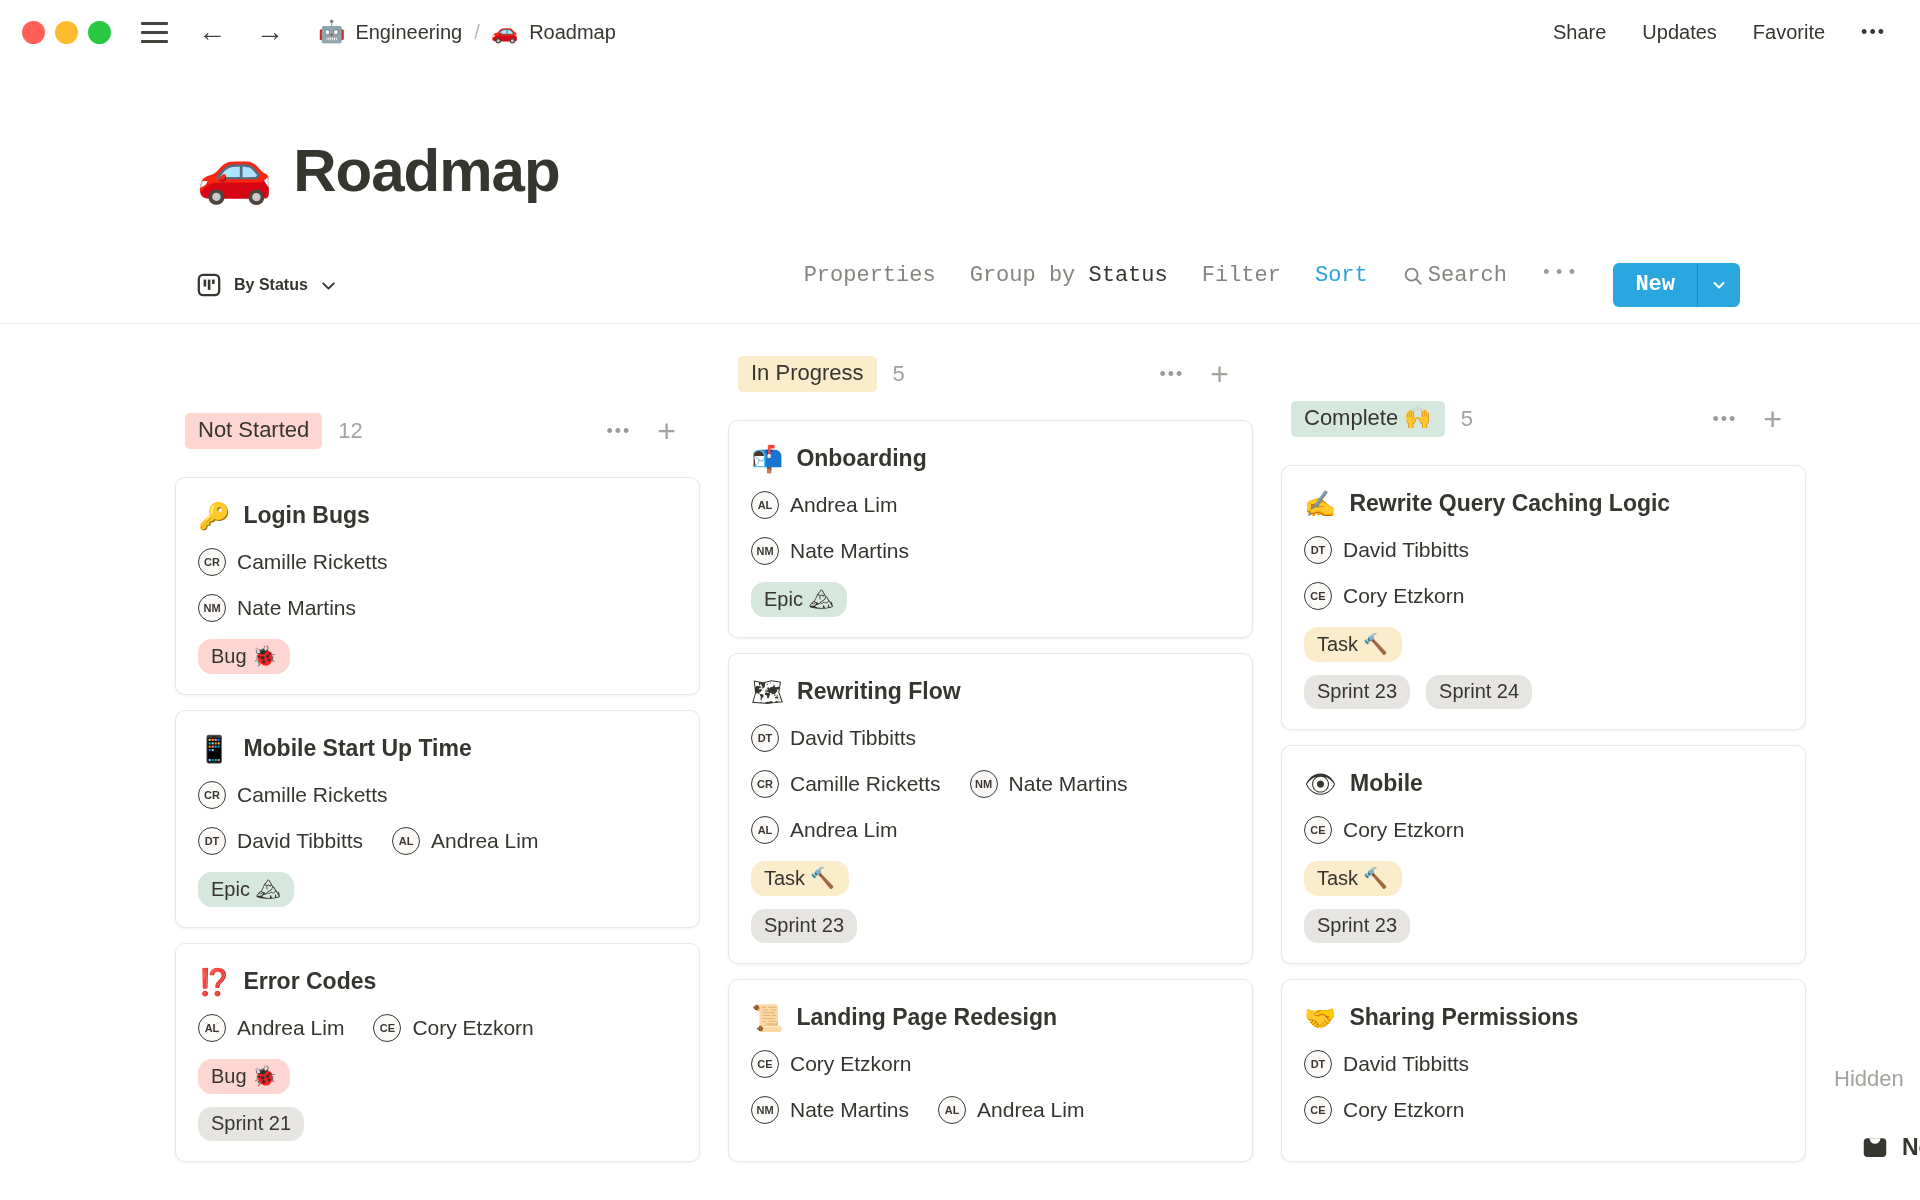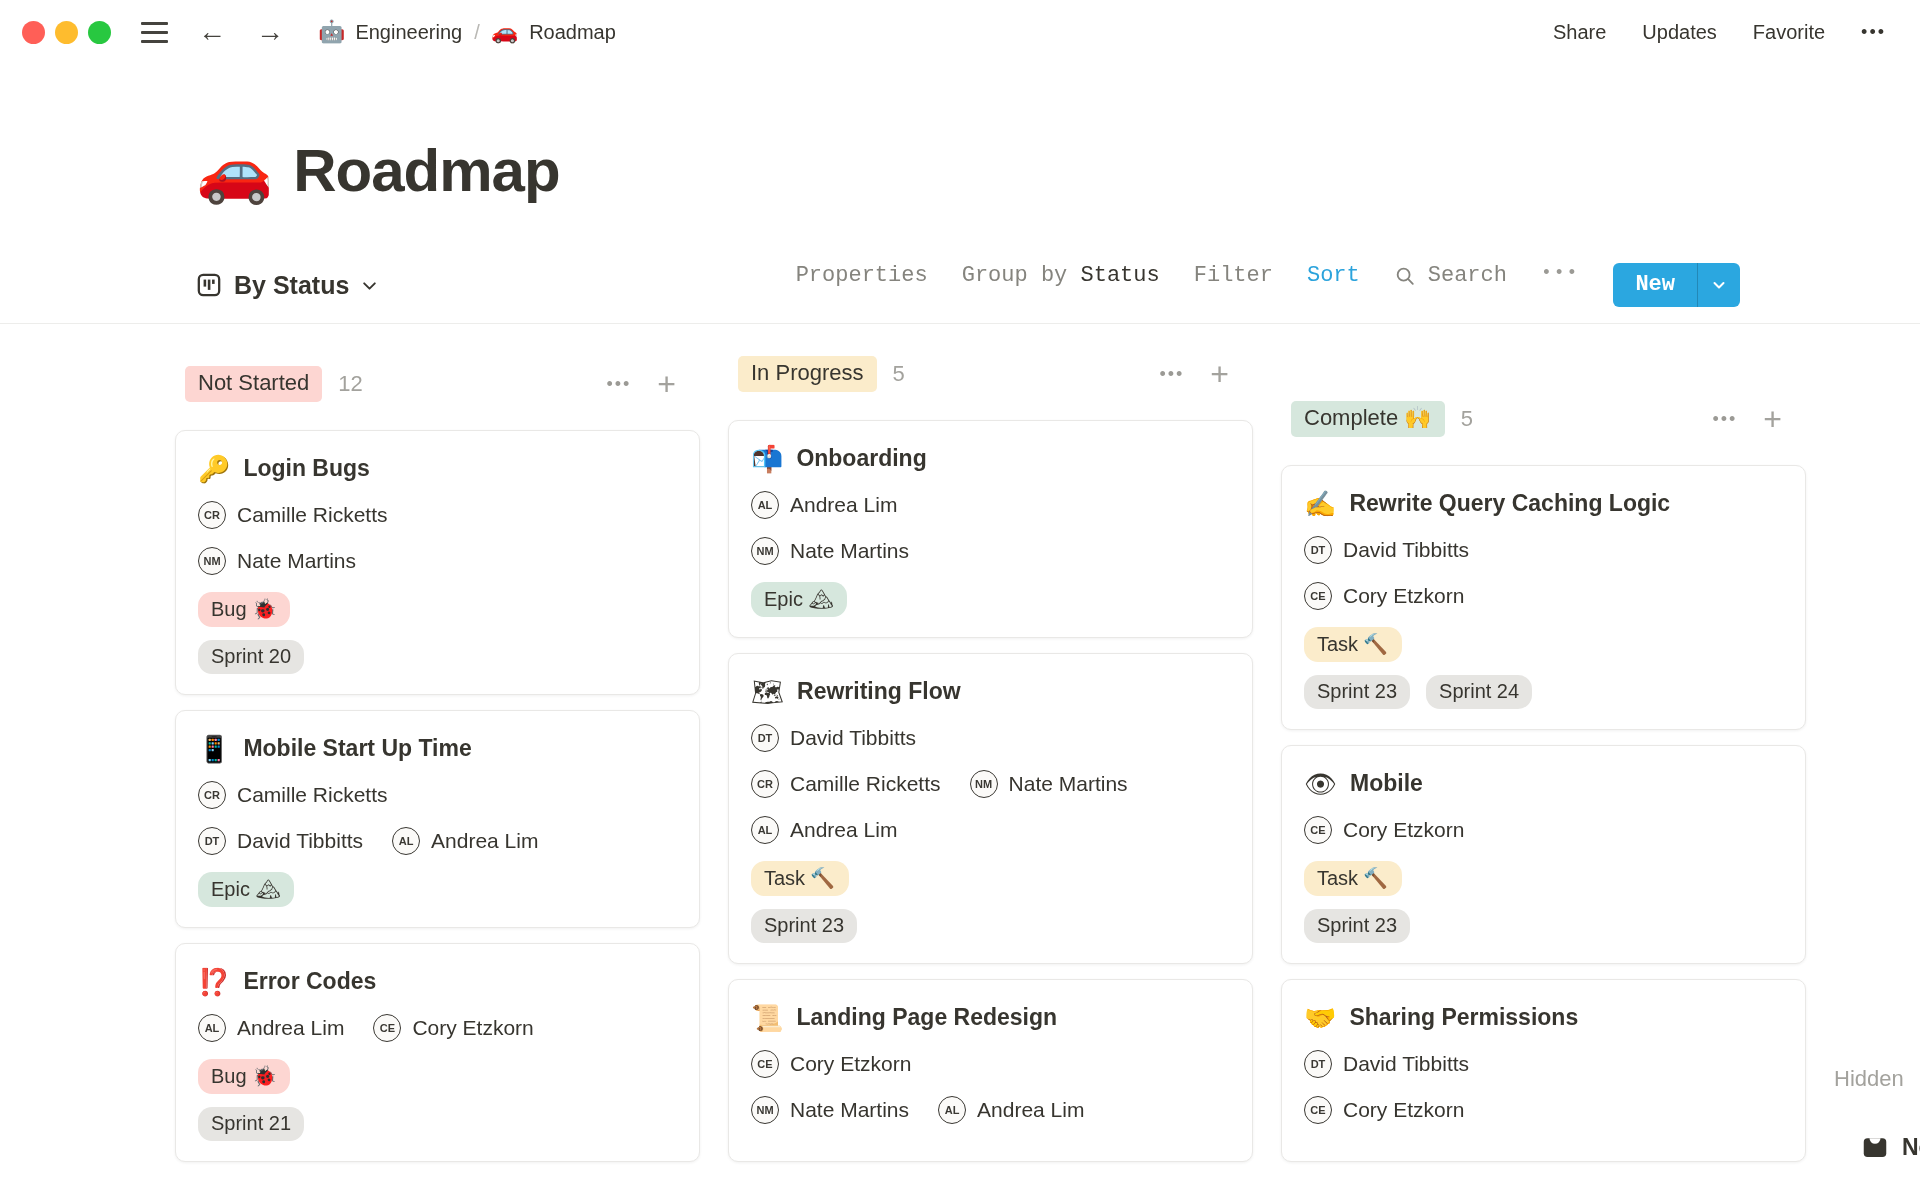--- a/index.html
+++ b/index.html
@@ -22,26 +22,26 @@
   .dots-dark { color:#37352f; letter-spacing:2px; font-size:18px; cursor:pointer; }
 
   
   .page-head { margin:72px 0 0 196px; display:flex; align-items:center; }
   .page-head .emoji { font-size:62px; margin-right:20px; line-height:1; }
   .page-head h1 { font-size:60px; font-weight:700; letter-spacing:-1px; color:#37352f; }
 
   
   .view-toolbar { margin:58px 180px 0 196px; display:flex; align-items:center; justify-content:space-between; }
   .view-switcher { display:flex; align-items:center; gap:12px; cursor:pointer; }
-  .view-switcher .label { font-size:25px; font-weight:600; }
+  .view-switcher .label { font-size:16px; font-weight:600; }
   .tb-right { display:flex; align-items:flex-start; gap:34px; font-size:22px;font-family:Liberation Mono, monospace; }
   .tb-gray { color:#85847e; cursor:pointer; }
   .tb-dark { color:#37352f; }
   .tb-blue { color:#2ba3dc; cursor:pointer; }
-  .tb-search { display:flex; align-items:center; gap:12px; color:#85847e; cursor:pointer; }
+  .tb-search { display:flex; align-items:center; gap:4px; color:#85847e; cursor:pointer; }
   .dots-gray { color:#9b9a95; letter-spacing:2px; font-size:18px; cursor:pointer; }
   .new-btn { display:flex; align-items:stretch; background:#2ba7e0; border-radius:6px; overflow:hidden; cursor:pointer; }
   .new-btn .main { color:#fff; font-size:22px; font-weight:600; padding:9px 22px 10px; }
   .new-btn .chev { display:flex; align-items:center; padding:0 13px; border-left:1px solid rgba(0,0,0,0.18); }
 
   .divider { margin-top:16px; height:1px; background:#ededeb; width:100%; }
 
   
   .board { display:flex; align-items:flex-end; gap:28px; padding:30px 0 0 175px; }
   .column { width:525px; flex:0 0 525px; }
@@ -180,23 +180,20 @@
             </div>
             <div class="person-row">
               <span class="person">
                 <span class="avatar">NM</span>
                 <span class="name">Nate Martins</span>
               </span>
             </div>
             <div class="tag-row">
               <span class="tag pill-red">Bug 🐞</span>
             </div>
-            <div class="tag-row">
-              <span class="tag pill-gray">Sprint 20</span>
-            </div>
           </div>
           <div class="card">
             <div class="card-title">
               <span class="emoji">📱</span>
               <span class="txt">Mobile Start Up Time</span>
             </div>
             <div class="person-row">
               <span class="person">
                 <span class="avatar">CR</span>
                 <span class="name">Camille Ricketts</span>

